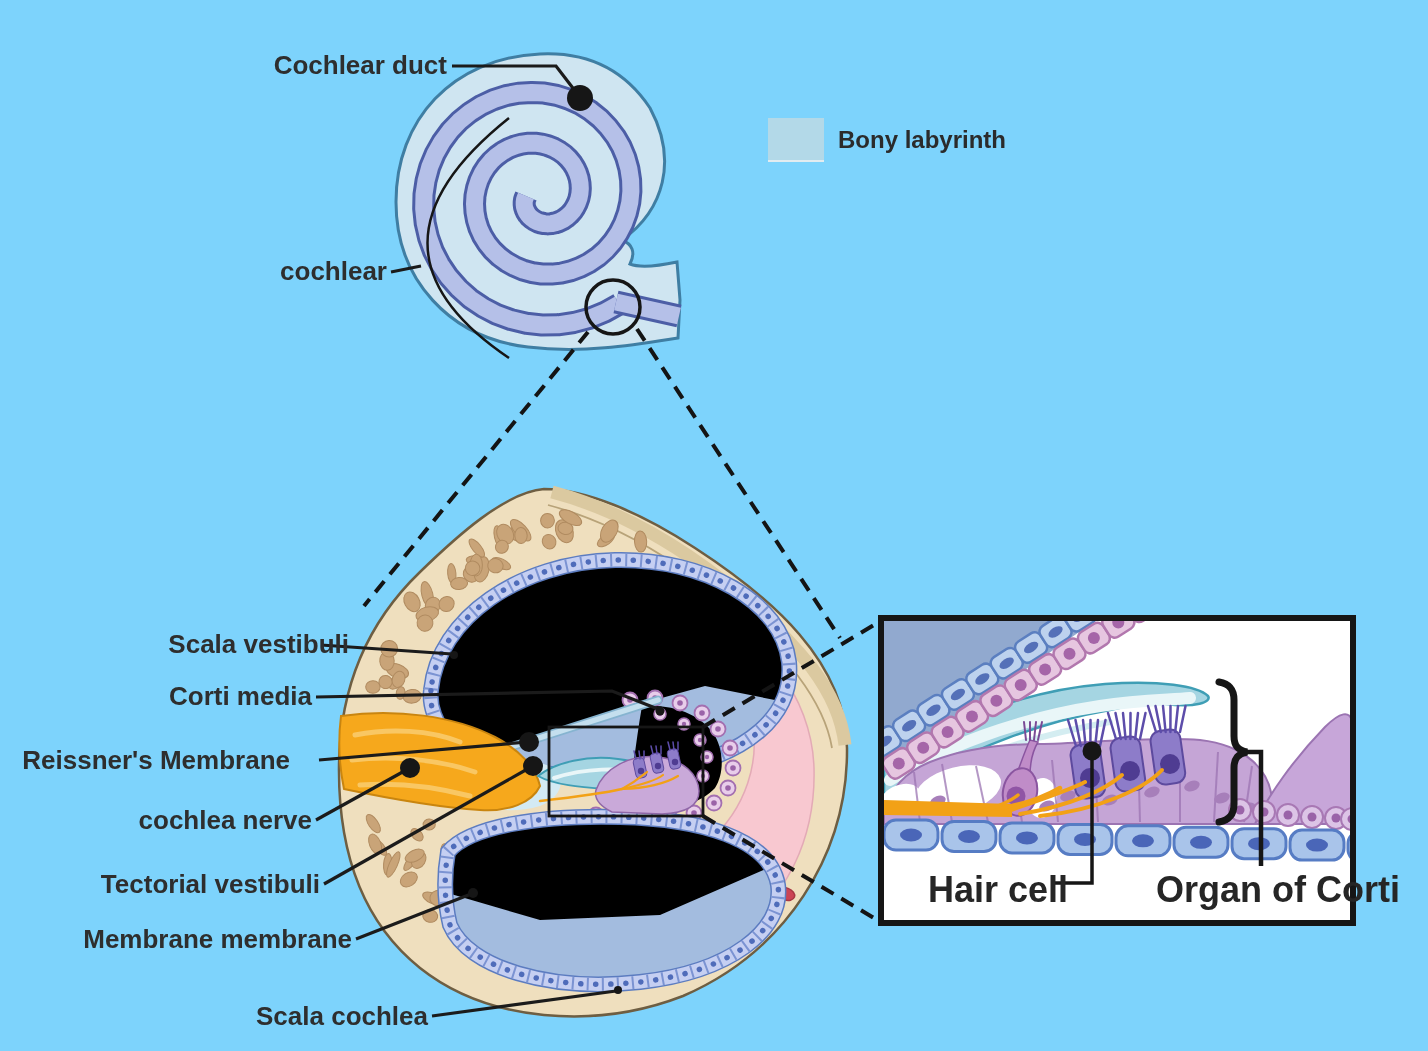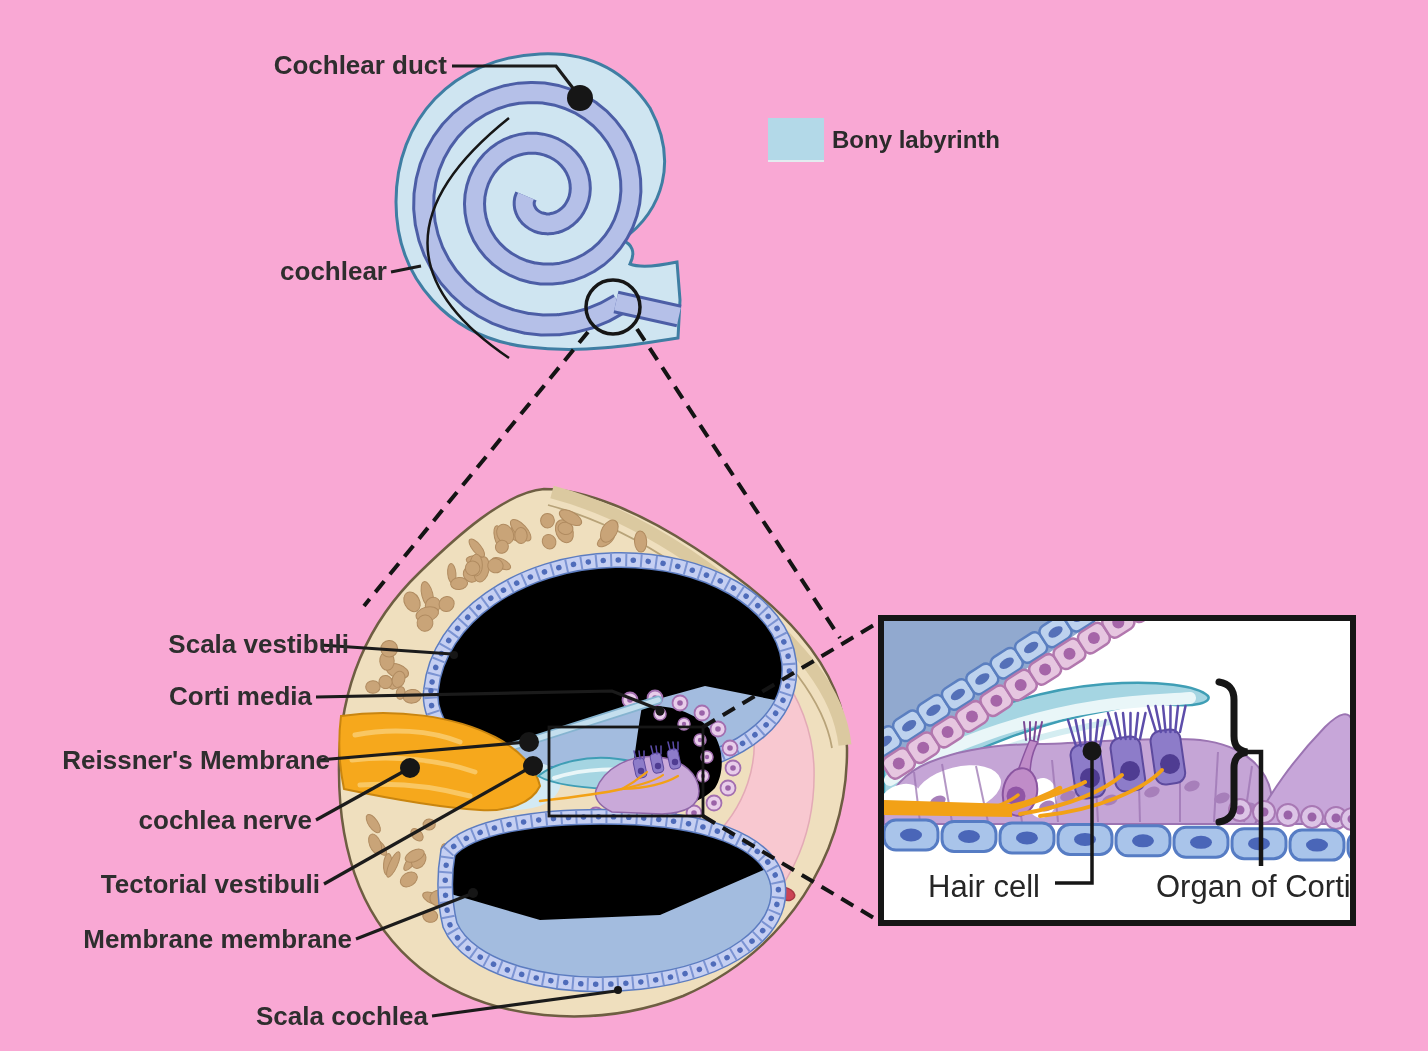--- a/index.html
+++ b/index.html
@@ -1,25 +1,25 @@
 <!DOCTYPE html>
 <html><head>
 <meta charset="utf-8">
 <style>
   html,body{margin:0;padding:0;background:#000;}
-  .stage{position:relative;width:1428px;height:1051px;background:#f9a8d4;overflow:hidden;
+  .stage{position:relative;width:1428px;height:1051px;background:#7dd3fc;overflow:hidden;
          font-family:"Liberation Sans","DejaVu Sans",sans-serif;}
   svg.fig{position:absolute;left:0;top:0;}
   .lbl{position:absolute;font-weight:700;font-size:26px;color:#2e2e2e;white-space:nowrap;}
-  .inset-lbl{position:absolute;font-weight:400;font-size:31px;color:#262626;white-space:nowrap;}
+  .inset-lbl{position:absolute;font-weight:700;font-size:36px;color:#262626;white-space:nowrap;}
   .legend{position:absolute;left:768px;top:118px;display:flex;flex-direction:column;}
   .legend-row{display:flex;align-items:center;height:44px;}
   .legend-row:first-child .legend-swatch{border-bottom:2px solid #e3ecf0;}
   .legend-swatch{width:56px;height:44px;box-sizing:border-box;}
-  .legend-label{margin-left:8px;font-weight:700;font-size:24px;color:#2b2b2b;white-space:nowrap;}
+  .legend-label{margin-left:14px;font-weight:700;font-size:24px;color:#2b2b2b;white-space:nowrap;}
   .rim-outline{fill:none;stroke:#5c7cc0;stroke-width:16;}
   .rim-fill{fill:none;stroke:#c5cff2;stroke-width:13;}
   .rim-sep{fill:none;stroke:#7b93d2;stroke-width:13;stroke-dasharray:2 13;}
   .rim-nuc{fill:none;stroke:#4f6cba;stroke-width:5.5;stroke-linecap:round;
            stroke-dasharray:0.1 14.9;stroke-dashoffset:7;}
   .leader{fill:none;stroke:#1b1b1b;stroke-width:3.2;}
   .dashline{fill:none;stroke:#141414;stroke-width:4;stroke-dasharray:14 9;}
   .spiral-band-outer{fill:none;stroke:#4c5ea6;stroke-width:23;stroke-linejoin:round;}
   .spiral-band-inner{fill:none;stroke:#b5c0e8;stroke-width:17;stroke-linejoin:round;}
 </style>
@@ -438,21 +438,21 @@
     <circle cx="473" cy="893" r="5" fill="#161616"></circle>
     <path class="leader" d="M 432,1016 L 616,991"></path>
     <circle cx="618" cy="990" r="4" fill="#161616"></circle>
   </g>
 </svg>
 
 <div class="lbl" style="right:981px;top:50px">Cochlear duct</div>
 <div class="lbl" style="right:1041px;top:256px">cochlear</div>
 <div class="lbl" style="right:1079px;top:629px">Scala vestibuli</div>
 <div class="lbl" style="right:1116px;top:681px">Corti media</div>
-<div class="lbl" style="right:1098px;top:745px">Reissner's Membrane</div>
+<div class="lbl" style="right:1138px;top:745px">Reissner's Membrane</div>
 <div class="lbl" style="right:1116px;top:805px">cochlea nerve</div>
 <div class="lbl" style="right:1108px;top:869px">Tectorial vestibuli</div>
 <div class="lbl" style="right:1076px;top:924px">Membrane membrane</div>
 <div class="lbl" style="right:1000px;top:1001px">Scala cochlea</div>
 
 <div class="inset-lbl" style="left:928px;top:869px">Hair cell</div>
 <div class="inset-lbl" style="left:1156px;top:869px">Organ of Corti</div>
 
 <div class="legend">
   <div class="legend-row">

